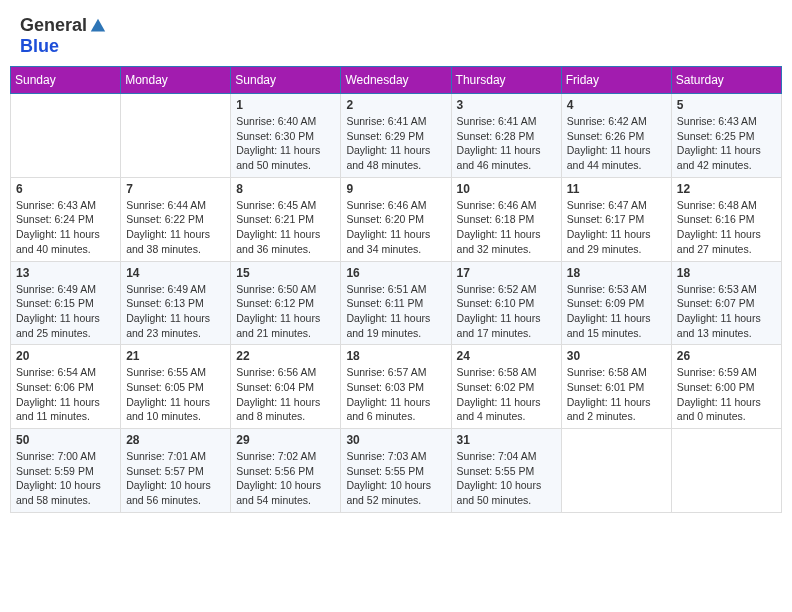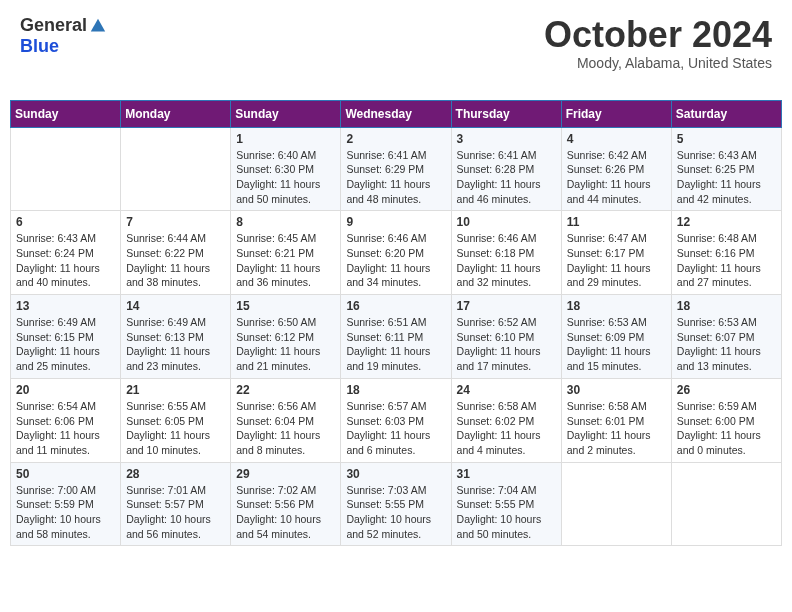--- a/index.html
+++ b/index.html
@@ -7,21 +7,21 @@
       font-family: Arial, sans-serif;
       background: #fff;
       width: 792px;
       min-height: 612px;
       padding: 10px;
     }
     .header {
       display: flex;
       justify-content: space-between;
       align-items: flex-start;
-      margin-bottom: 24px;
+      margin-bottom: 4px;
       padding: 5px 10px;
     }
     .logo {
       display: flex;
       flex-direction: column;
       align-items: flex-start;
     }
     .logo-text {
       display: flex;
       align-items: center;
@@ -53,26 +53,26 @@
     .location {
       font-size: 14px;
       color: #555;
     }
     .calendar {
       width: 100%;
       border-collapse: collapse;
       font-size: 11px;
     }
     .calendar th {
-      background-color: #701a75;
+      background-color: #a21caf;
       color: white;
       padding: 6px 4px;
       text-align: left;
       font-size: 12px;
-      font-weight: bold;
+      font-weight: normal;
       border: 1px solid #2e75b6;
     }
     .calendar td {
       border: 1px solid #ddd;
       padding: 4px 5px;
       vertical-align: top;
       width: 110px;
       min-height: 80px;
       background: #fff;
     }
@@ -104,24 +104,20 @@
 <div class="header">
   <div class="logo">
     <div class="logo-text">
       <span class="logo-general">General</span>
       <svg class="logo-icon" viewBox="0 0 20 20">
         <polygon points="10,2 18,16 2,16" fill="#2e75b6"></polygon>
       </svg>
     </div>
     <span class="logo-blue">Blue</span>
   </div>
-  <div class="title-section">
-    <div class="month-title">October 2024</div>
-    <div class="location">Moody, Alabama, United States</div>
-  </div>
 </div>
 
 <table class="calendar">
   <thead>
     <tr>
     <th>Sunday</th>
         <th>Monday</th>
         <th>Sunday</th>
         <th>Wednesday</th>
         <th>Thursday</th>

